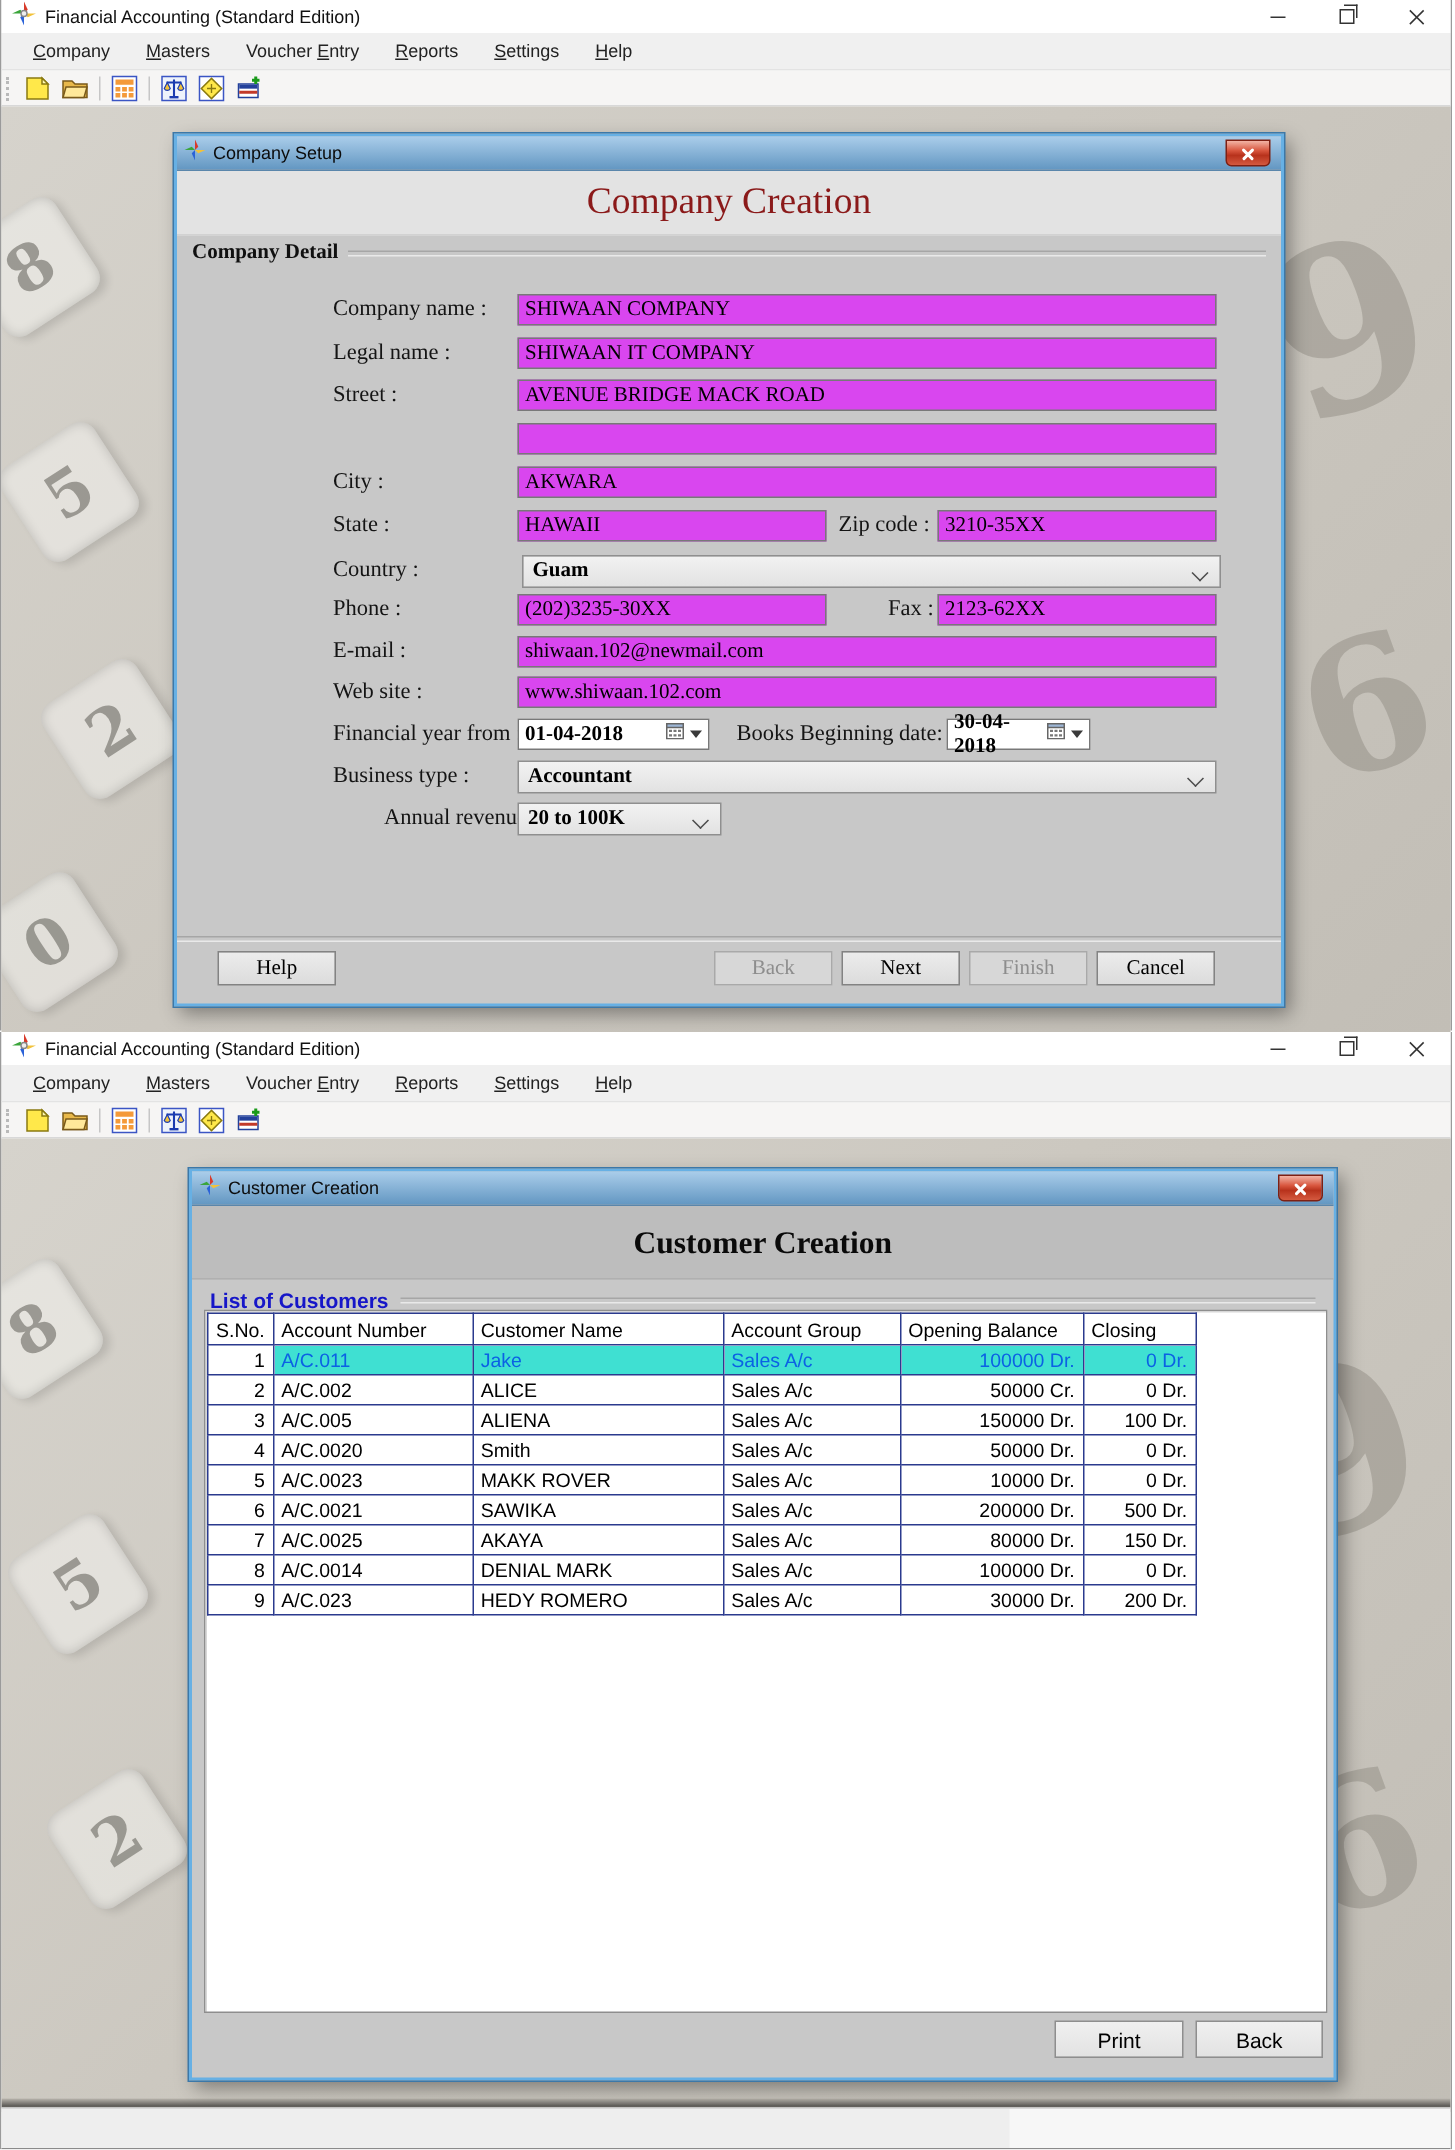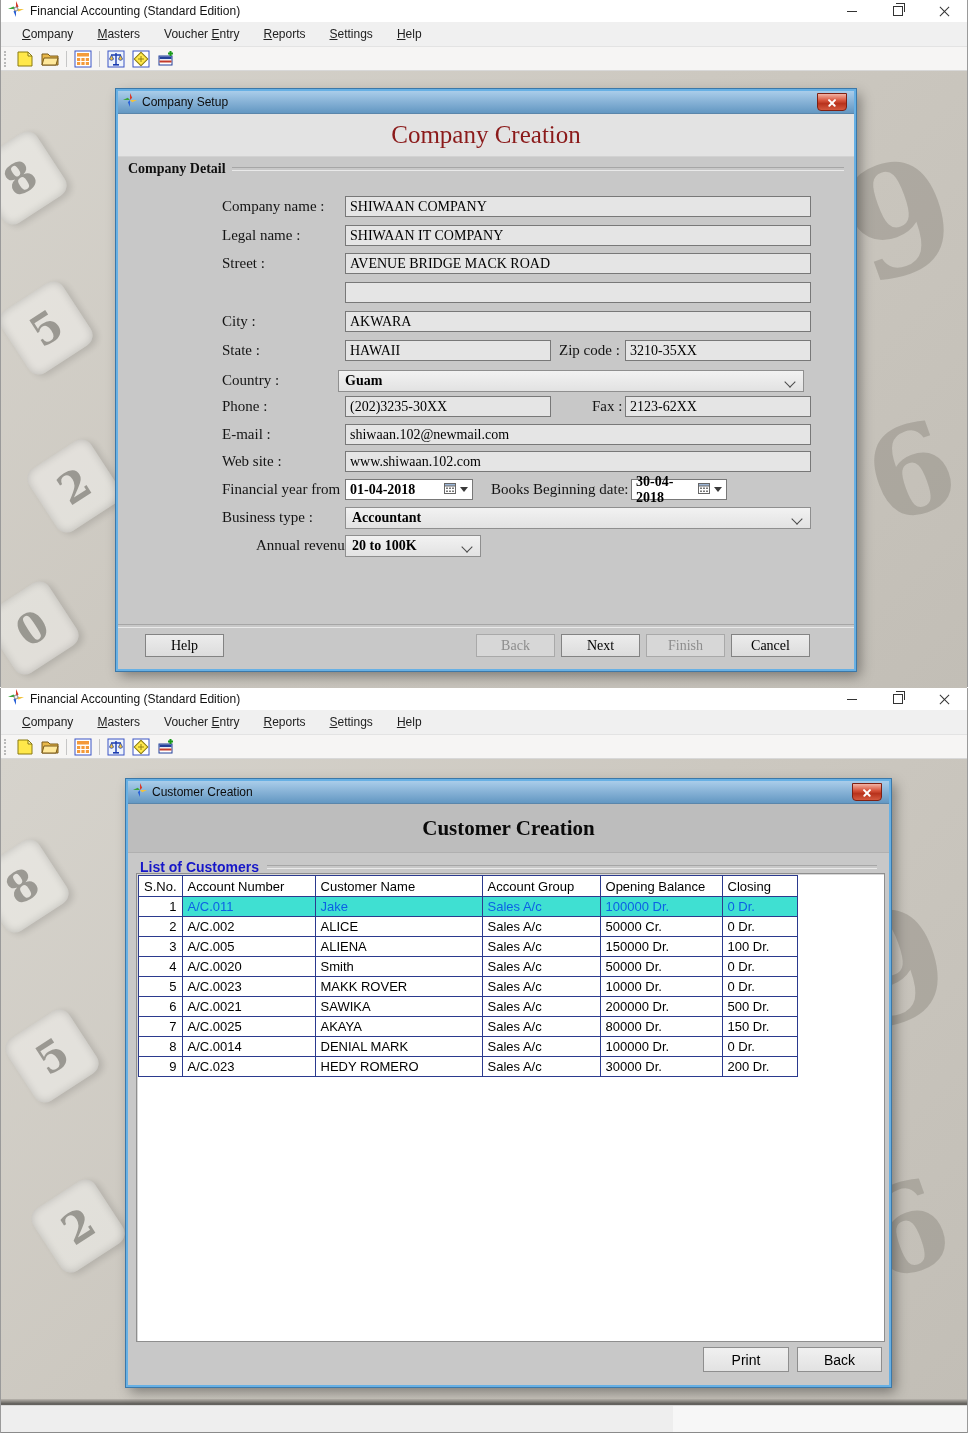--- a/index.html
+++ b/index.html
@@ -43,21 +43,21 @@
   .wx{position:relative;width:8px;height:8px;}
   .wx::before,.wx::after{content:"";position:absolute;left:-1px;top:3.5px;width:10px;height:1.6px;background:#fff;border-radius:1px;}
   .wx::before{transform:rotate(45deg);} .wx::after{transform:rotate(-45deg);}
   
   .hdr-band1{height:42px;background:#e3e3e3;display:flex;align-items:center;justify-content:center;border-bottom:1px solid #d2d2d2;}
   .hdr-band1 h1{margin:0;font:400 25px "Liberation Serif",serif;color:var(--heading-maroon,#8b1a1a);}
   .grp-row{position:absolute;left:10px;right:10px;display:flex;align-items:center;gap:6px;}
   .grp-label{font:700 14px "Liberation Serif",serif;color:#101010;white-space:nowrap;}
   .etch{flex:1;height:2px;border-top:1px solid #a6a6a6;border-bottom:1px solid #e9e9e9;}
   .flabel{position:absolute;left:104px;font:400 15px "Liberation Serif",serif;color:#141414;line-height:21px;}
-  .tinput{position:absolute;height:21px;box-sizing:border-box;border:1px solid #787878;background:#e5e5e5;
+  .tinput{position:absolute;height:21px;box-sizing:border-box;border:1px solid #787878;background:#d946ef;
     font:400 14px "Liberation Serif",serif;color:#000;padding:0 4px;}
   .combo{position:absolute;height:22px;box-sizing:border-box;border:1px solid #8f8f8f;background:linear-gradient(#f2f2f2,#e2e2e2);
     display:flex;align-items:center;padding:0 6px;font:700 14px "Liberation Serif",serif;color:#000;}
   .chev{position:absolute;right:9px;top:7px;width:7px;height:7px;border-right:1.6px solid #4a4a4a;border-bottom:1.6px solid #4a4a4a;transform:rotate(45deg);}
   .datebox{position:absolute;height:21px;box-sizing:border-box;border:1px solid #787878;background:#fff;
     display:flex;align-items:center;padding:0 4px;font:700 14px "Liberation Serif",serif;color:#000;}
   .datebox .cal{margin-left:auto;}
   .tri{width:0;height:0;border-left:4px solid transparent;border-right:4px solid transparent;border-top:5px solid #3a3a3a;margin-left:4px;}
   .btn{position:absolute;height:23px;box-sizing:border-box;border:1px solid #838383;background:linear-gradient(#ececec,#dcdcdc);
     font:400 14px "Liberation Serif",serif;color:#000;display:flex;align-items:center;justify-content:center;}
@@ -67,21 +67,21 @@
   .hdr-band2 h1{margin:0;font:700 21px "Liberation Serif",serif;color:#0a0a0a;}
   .list-label-row{position:absolute;left:12px;right:12px;display:flex;align-items:center;gap:8px;}
   .list-label{font:700 14px "Liberation Sans",sans-serif;color:var(--list-label-blue,#1616c8);white-space:nowrap;}
   .listpanel{position:absolute;background:#ffffff;border:1px solid #8e8e8e;box-shadow:inset 1px 1px 0 #d7d7d7;box-sizing:border-box;}
   table.cust{border-collapse:collapse;table-layout:fixed;margin:1px 0 0 1px;
     font:400 13px "Liberation Sans",sans-serif;color:#000;}
   table.cust th{font-weight:400;text-align:left;background:#fff;height:21px;padding:0 5px;
     border:1px solid var(--grid-border,#2b3a8e);box-sizing:border-box;overflow:hidden;white-space:nowrap;}
   table.cust td{height:20px;padding:0 5px;border:1px solid var(--grid-border,#2b3a8e);box-sizing:border-box;overflow:hidden;white-space:nowrap;background:#fff;}
   table.cust td.c0{text-align:right;}
-  table.cust td.c4,table.cust td.c5{text-align:left;}
+  table.cust td.c4,table.cust td.c5{text-align:right;}
   table.cust tr.selected td{background:var(--selected-row-bg,#3fe0d2);color:var(--selected-row-text,#0b61e4);}
   table.cust tr.selected td.c0{background:#fff;color:#000;}
   .btn2{position:absolute;height:25px;box-sizing:border-box;border:1px solid #8e8e8e;background:linear-gradient(#f0f0f0,#e2e2e2);
     font:400 14px "Liberation Sans",sans-serif;color:#000;display:flex;align-items:center;justify-content:center;}
   
   .statusstrip{position:absolute;left:0;right:0;height:26px;background:#f7f7f7;border-top:1px solid #d9d9d9;border-bottom:1px solid #8a8a8a;}
   .statusstrip .seg{position:absolute;left:0;top:0;bottom:0;width:672px;background:#eeeeee;}
 </style>
 </head>
 <body>
@@ -224,21 +224,21 @@
 
         <span class="flabel" style="top:220px;">City :</span>
         <input class="tinput" style="top: 220px; left: 227px; width: 466px;" value="AKWARA">
 
         <span class="flabel" style="top:249px;">State :</span>
         <input class="tinput" style="top: 249px; left: 227px; width: 206px;" value="HAWAII">
         <span class="flabel" style="top:249px;left:441px;">Zip code :</span>
         <input class="tinput" style="top: 249px; left: 507px; width: 186px;" value="3210-35XX">
 
         <span class="flabel" style="top:279px;">Country :</span>
-        <div class="combo" style="top:279px;left:220px;width:466px;">
+        <div class="combo" style="top:279px;left:230px;width:466px;">
           <span>Guam</span>
           <span class="chev"></span>
         </div>
 
         <span class="flabel" style="top:305px;">Phone :</span>
         <input class="tinput" style="top: 305px; left: 227px; width: 206px;" value="(202)3235-30XX">
         <span class="flabel" style="top:305px;left:474px;">Fax :</span>
         <input class="tinput" style="top: 305px; left: 507px; width: 186px;" value="2123-62XX">
 
         <span class="flabel" style="top:333px;">E-mail :</span>

